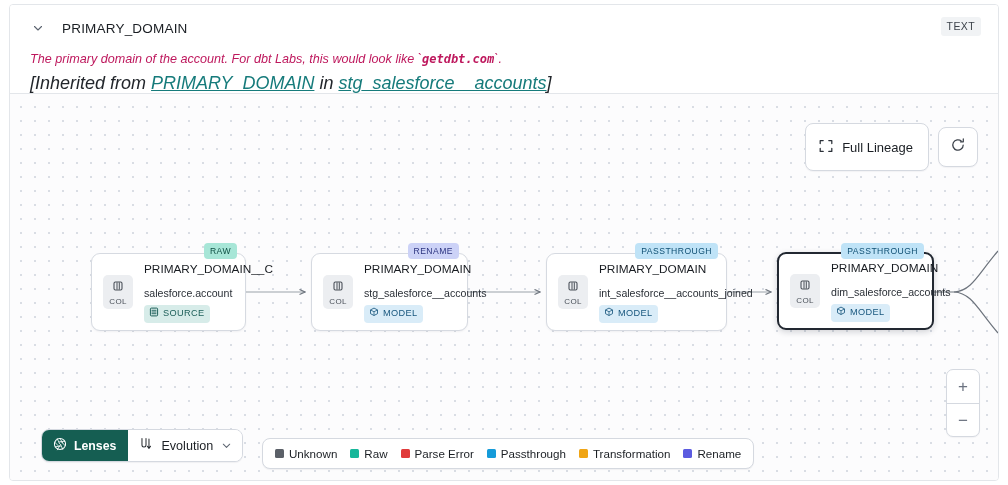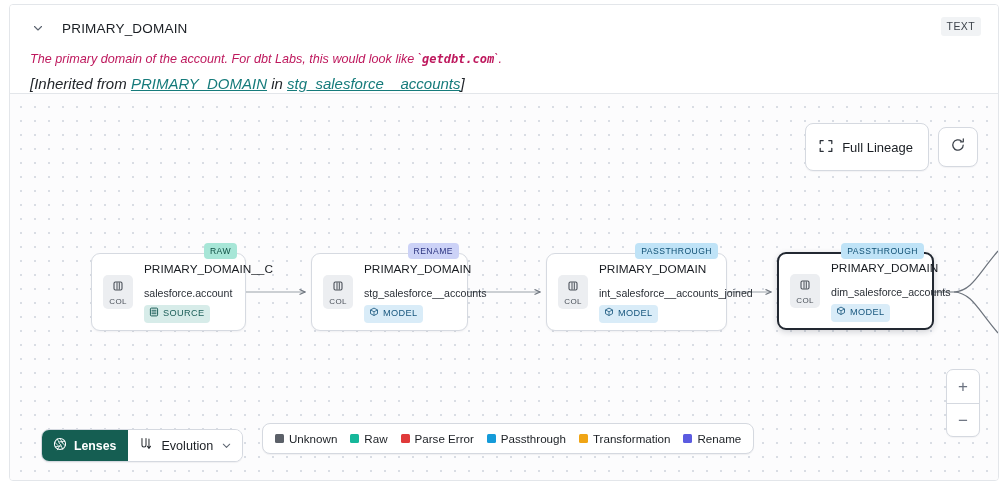--- a/index.html
+++ b/index.html
@@ -72,21 +72,21 @@
     white-space: nowrap;
   }
   .desc .code {
     font-family: "DejaVu Sans Mono", monospace;
     font-style: italic;
     font-weight: bold;
     font-size: 12px;
   }
   .inherit {
     margin-top: 7px;
-    font-size: 15px;
+    font-size: 18px;
     font-style: italic;
     color: #22262b;
     line-height: 17px;
     white-space: nowrap;
   }
   .inherit a {
     color: #167b7b;
     text-decoration: underline;
     font-style: italic;
   }
@@ -259,21 +259,21 @@
     height: 31px;
     padding: 0 10px 0 11px;
     background: #ffffff;
     color: #1b1f24;
     font-size: 12.6px;
   }
   .evolution-btn .chev { color:#5c6470; display:flex; }
 
   .legend {
     position: absolute;
-    left: 252px; bottom: 27px;
+    left: 252px; bottom: 12px;
     height: 31px;
     display: flex;
     align-items: center;
     gap: 13px;
     padding: 0 12px;
     background: #ffffff;
     border: 1px solid #d5d9e0;
     border-radius: 8px;
     box-shadow: 0 1px 1px rgba(16,24,40,.05);
   }

